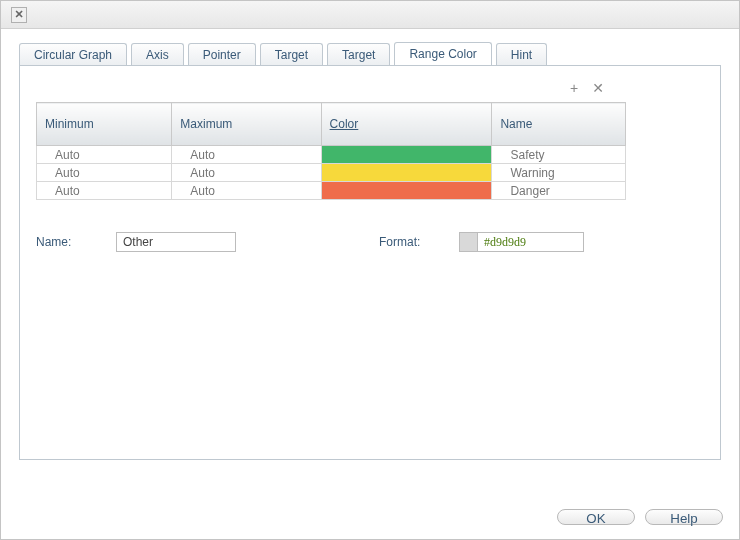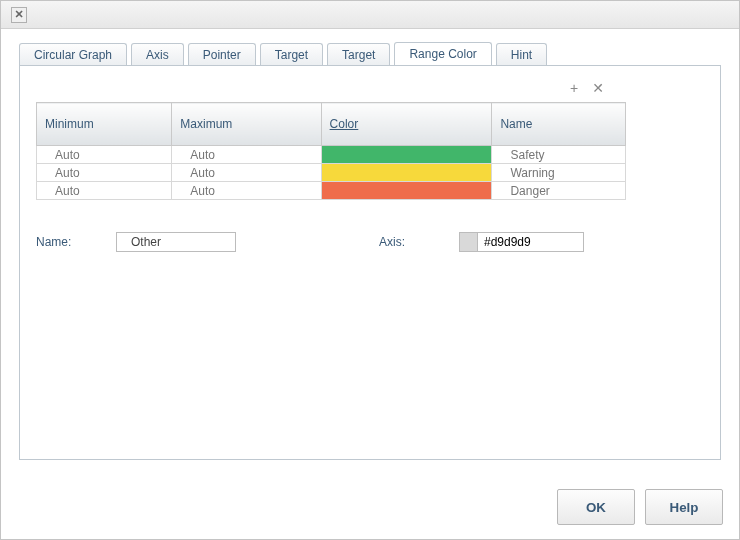--- a/index.html
+++ b/index.html
@@ -113,55 +113,55 @@
   .col-name { width: 134px; }
   .form-row {
     margin-top: 32px;
     display: flex;
     align-items: center;
   }
   .form-row .lbl { width: 80px; color: #3a5a78; }
   .form-row input[type=text] {
     height: 20px;
     border: 1px solid #bcbcbc;
-    padding: 0 14px;
+    padding: 0 6px;
     font-size: 12px;
     color: #444;
     width: 120px;
   }
   .color-picker {
     display: flex;
     align-items: center;
     border: 1px solid #bcbcbc;
     height: 20px;
     width: 125px;
   }
   .color-picker .chip {
     width: 18px; height: 100%;
     border-right: 1px solid #bcbcbc;
   }
   .color-picker .val {
     padding: 0 6px;
-    color: #000000;
+    color: #4d7c0f;
+    font-family: Liberation Serif, serif;
   }
   .button-row {
     display: flex;
     justify-content: flex-end;
     gap: 10px;
     padding: 8px 16px 14px 0;
   }
   .btn {
     min-width: 78px;
-    height: 36px;
+    height: 16px;
     border: 1px solid #b8b8b8;
     background: linear-gradient(#fdfdfd, #eaeaea);
     cursor: pointer;
     color: #3a5a78;
-    border-radius: 2px;
-    font-weight: bold;
+    border-radius: 12px;
   }
   .gap { flex: 1; }
   .col-color-lbl { width: 70px; }
 </style>
 </head>
 <body>
 
 <div class="dialog">
   <div class="titlebar">
     <span class="close">✕</span>
@@ -218,21 +218,21 @@
               </td>
             <td>Danger</td>
           </tr>
         </tbody>
       </table>
 
       <div class="form-row">
         <span class="lbl">Name:</span>
         <input type="text" value="Other" style="">
         <span class="gap"></span>
-        <span class="lbl col-color-lbl">Axis:</span>
+        <span class="lbl col-color-lbl">Format:</span>
         <div class="color-picker">
           <div class="chip" style="background:#d9d9d9"></div>
           <span class="val">#d9d9d9</span>
         </div>
         <span style="width:120px"></span>
       </div>
     </div>
   </div>
 
   <div class="button-row">

